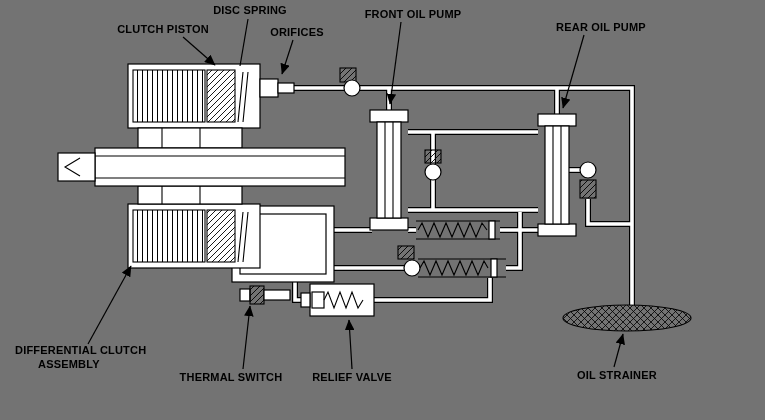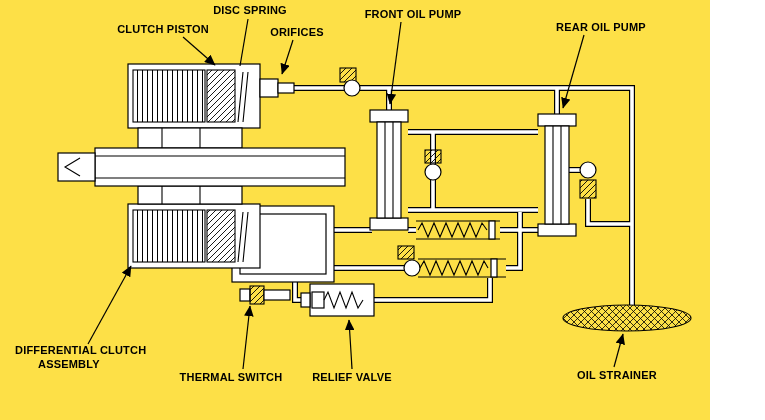--- a/index.html
+++ b/index.html
@@ -1,19 +1,19 @@
 <!DOCTYPE html>
 <html><head>
 <meta charset="utf-8">
 <style>
   html,body{margin:0;padding:0;background:#ffffff;}
   .stage{
     position:relative;
-    width:710px;height:420px;
-    background:#fde047;
+    width:765px;height:420px;
+    background:#737373;
     font-family:"Liberation Sans", sans-serif;
     overflow:hidden;
   }
   svg{display:block;}
   text.lbl{
     font-family:"Liberation Sans", sans-serif;
     font-size:11px;
     font-weight:bold;
     fill:#000000;
     letter-spacing:0.2px;

